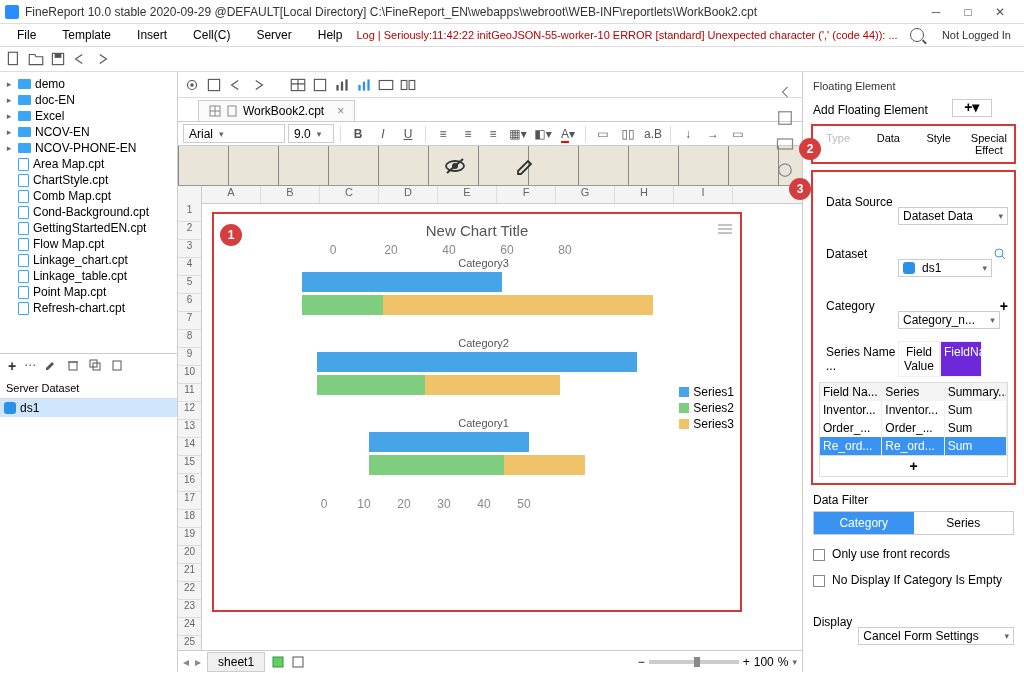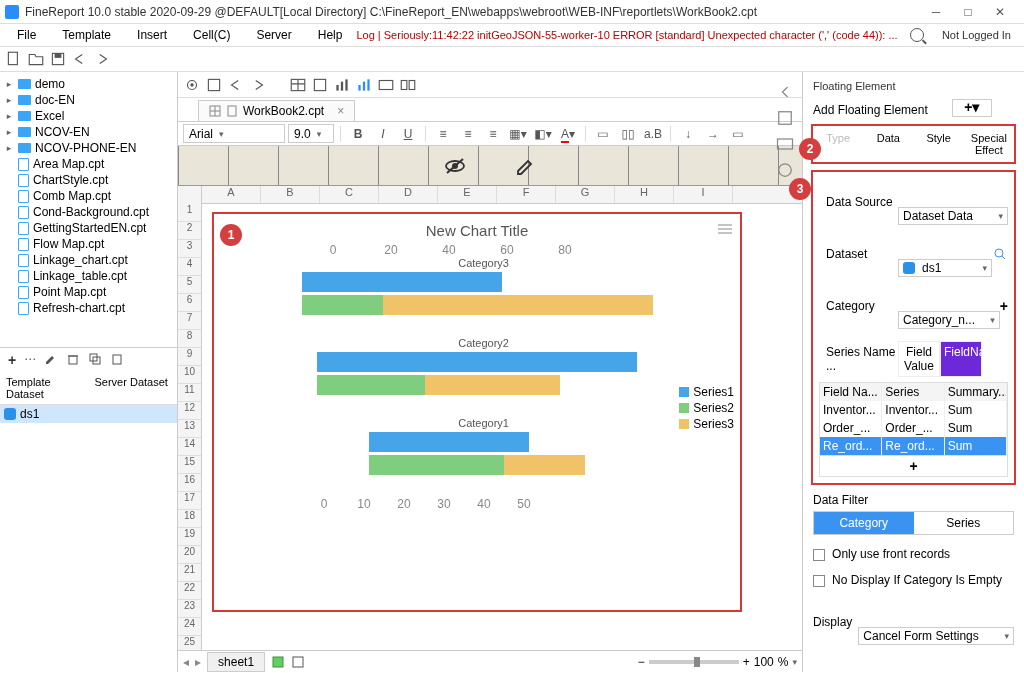--- a/index.html
+++ b/index.html
@@ -218,21 +218,20 @@
         </svg>
       <svg width="14" height="14" viewBox="0 0 14 14">
           <rect x="2" y="2" width="7" height="7" fill="none" stroke="#555"></rect>
           <rect x="5" y="5" width="7" height="7" fill="none" stroke="#555"></rect>
         </svg>
       <svg width="14" height="14" viewBox="0 0 14 14">
           <rect x="3" y="3" width="8" height="9" fill="none" stroke="#555"></rect>
         </svg>
     </div>
     <div class="dataset-headers">
-      <div class="dataset-header">Template Dataset</div>
       <div class="dataset-header">Server Dataset</div>
     </div>
     <div class="dataset-list">
       <div class="dataset-row sel">
         <span class="db-icon"></span>
         <span>ds1</span>
       </div>
     </div>
   </div>
 

